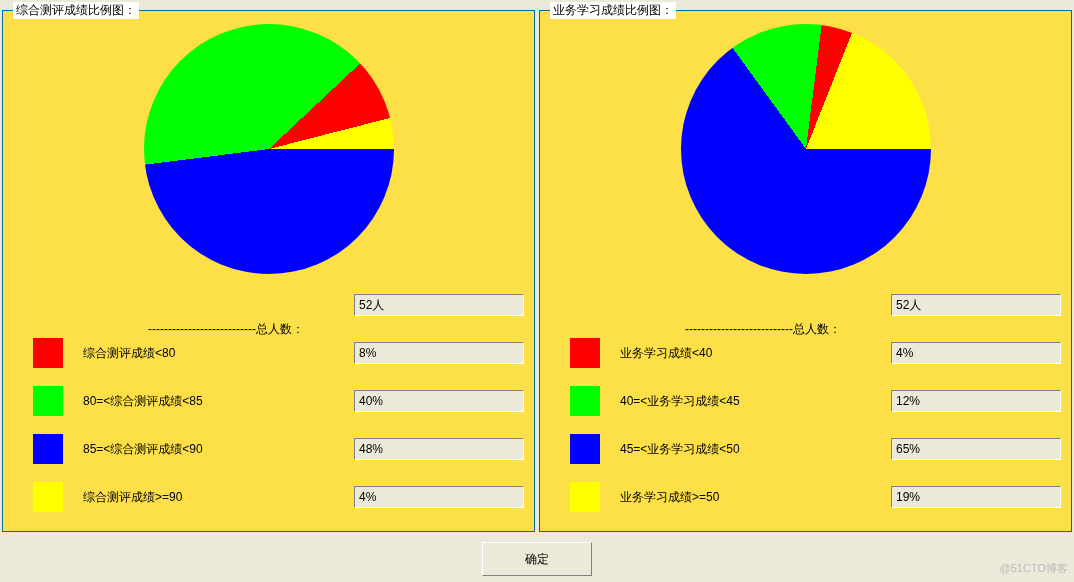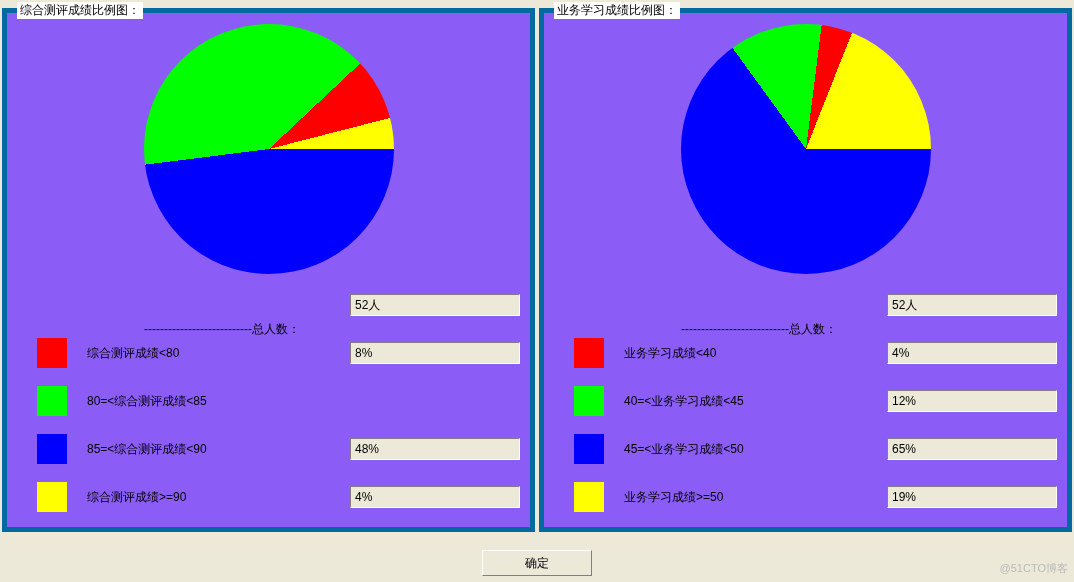--- a/index.html
+++ b/index.html
@@ -13,24 +13,24 @@
     height: 582px;
     overflow: hidden;
     position: relative;
   }
   .panels {
     display: flex;
     gap: 4px;
   }
   fieldset.panel {
     flex: 1;
-    border: 5px solid #0369a1;
+    border: 1px solid #0369a1;
     margin: 0;
     padding: 0 10px 10px 10px;
-    background: #8b5cf6;
+    background: #fde047;
     height: 530px;
     position: relative;
   }
   fieldset.panel legend {
     font-size: 12px;
     padding: 0 3px;
     color: #000;
     background: #fff;
   }
   .pie-wrap {
@@ -95,21 +95,21 @@
   .btn-row {
     position: absolute;
     bottom: 6px;
     left: 0;
     width: 100%;
     display: flex;
     justify-content: center;
   }
   button.ok {
     width: 110px;
-    height: 26px;
+    height: 34px;
     background: #ece9d8;
     border-top: 1px solid #fff;
     border-left: 1px solid #fff;
     border-right: 1px solid #808080;
     border-bottom: 1px solid #808080;
     font-family: inherit;
     font-size: 12px;
     cursor: pointer;
   }
   .watermark {
@@ -148,20 +148,23 @@
         <div class="label-cell">综合测评成绩&lt;80</div>
         <div class="value-cell">
             <span class="value-box">8%</span>
           </div>
       </div>
       <div class="legend-row">
         <div class="swatch-cell">
             <div class="swatch" style="background:#00ff00"></div>
           </div>
         <div class="label-cell">80=&lt;综合测评成绩&lt;85</div>
+        <div class="value-cell">
+            <span class="value-box">40%</span>
+          </div>
       </div>
       <div class="legend-row">
         <div class="swatch-cell">
             <div class="swatch" style="background:#0000ff"></div>
           </div>
         <div class="label-cell">85=&lt;综合测评成绩&lt;90</div>
         <div class="value-cell">
             <span class="value-box">48%</span>
           </div>
       </div>

